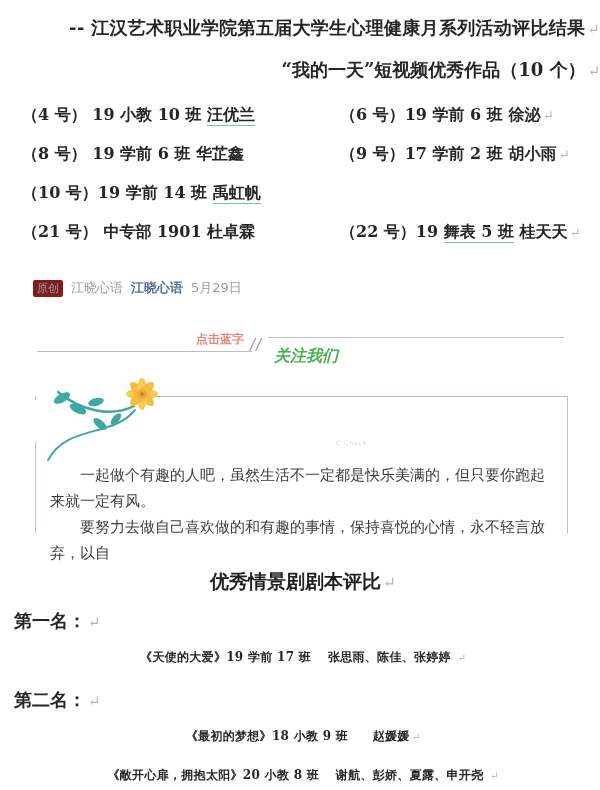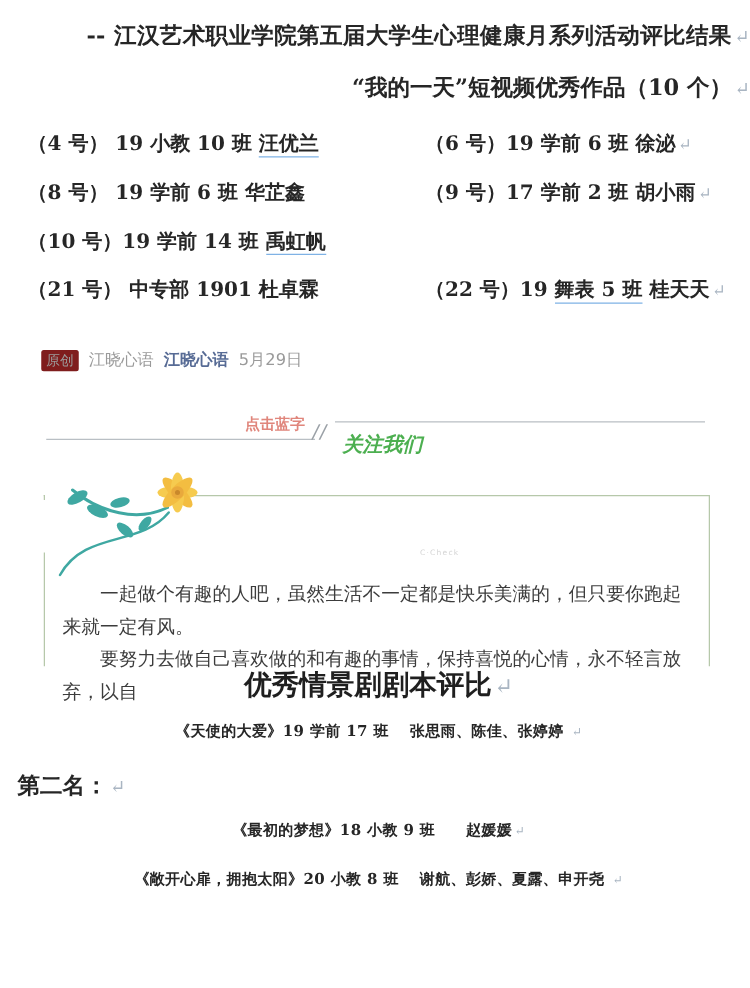--- a/index.html
+++ b/index.html
@@ -37,21 +37,21 @@
   #mask-top{left:36px;top:392px;width:112px;height:9px;}
   #mask-left{left:32px;top:400px;width:9px;height:42px;}
   .flower{position:absolute;left:38px;top:364px;width:142px;height:98px;}
   .wm{position:absolute;left:300px;top:42px;font-size:6px;color:#d4d4d4;letter-spacing:1px;}
   .quote-text{position:absolute;left:14px;right:14px;top:50px;font-size:15px;
               line-height:26px;color:#3c3c3c;margin-top:15px;}
   .quote-text p{margin:0;text-indent:2em;}
   
   .script-sec{position:absolute;top:533px;left:14px;right:8px;
               font-family:"DejaVu Serif","DejaVu Sans",serif;}
-  .sec-heading{text-align:center;font-size:22px;font-weight:bold;margin-bottom:14px;color:#1f1f1f;}
+  .sec-heading{text-align:center;font-size:19px;font-weight:bold;margin-bottom:14px;color:#1f1f1f;margin-top:36px;}
   .rank-line{font-size:18px;font-weight:bold;margin-bottom:16px;}
   .work-line{font-size:12px;font-weight:600;margin-bottom:22px;letter-spacing:.3px;text-align:center;}
 </style>
 </head>
 <body>
 
 <div id="screen">
 
   <div class="doc">
     <div class="doc-title">
@@ -119,20 +119,21 @@
       <circle r="5" fill="#e9a93c"></circle>
       <circle r="2" fill="#c9882b"></circle>
     </g>
   </svg>
 
   <div class="script-sec">
     <div class="sec-heading">
       <span>优秀情景剧剧本评比</span><span class="ret ret-slot">↵</span>
     </div>
     <div id="script-lines">
+        <div class="rank-line"><span>第一名：</span><span class="ret">↵</span></div>
         <div class="work-line"><span>《天使的大爱》19 学前 17 班　 张思雨、陈佳、张婷婷 </span><span class="ret">↵</span></div>
         <div class="rank-line"><span>第二名：</span><span class="ret">↵</span></div>
         <div class="work-line"><span>《最初的梦想》18 小教 9 班　　赵媛媛</span><span class="ret">↵</span></div>
         <div class="work-line"><span>《敞开心扉，拥抱太阳》20 小教 8 班　 谢航、彭娇、夏露、申开尧 </span><span class="ret">↵</span></div>
       </div>
   </div>
 
 </div>
 
 </body></html>

